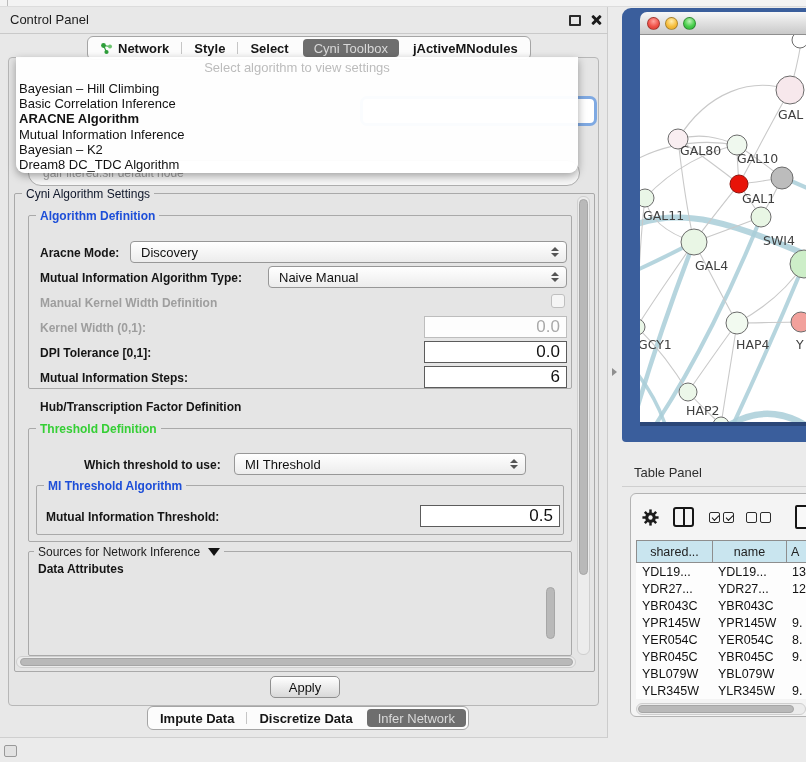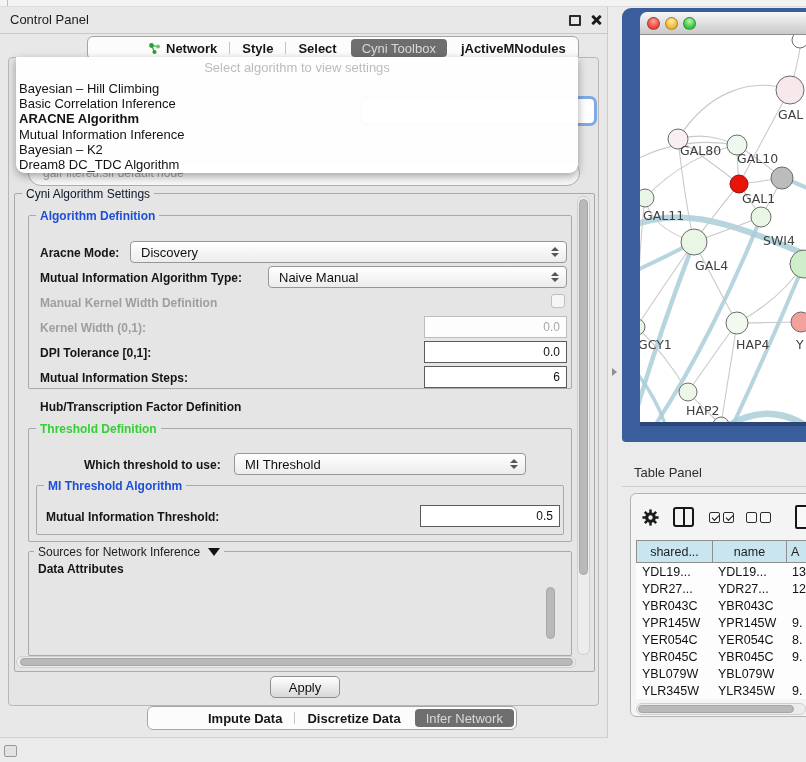--- a/index.html
+++ b/index.html
@@ -15,21 +15,21 @@
   .cp-window { left:0; top:7px; width:608px; height:731px; background:#e8e8e8; border-right:1px solid #cccccc; border-bottom:1px solid #cfcfcf; }
   .cp-title { left:10px; top:12px; font-size:13px; color:#1c1c1c; }
   .cp-divider { left:0; top:33px; width:608px; height:1px; background:#c9c9c9; }
   .float-icon { left:569px; top:15px; width:12px; height:11px; border:2px solid #2a2a2a; border-radius:1px; }
   .close-icon { left:589px; top:13px; width:14px; height:14px; }
   .close-icon:before, .close-icon:after { content:""; position:absolute; left:6px; top:1px; width:3px; height:12px; background:#1b1b1b; border-radius:1px; }
   .close-icon:before { transform:rotate(45deg); }
   .close-icon:after { transform:rotate(-45deg); }
 
   
-  .tabbar { display:inline-flex; align-items:stretch; height:24px; background:#fcfcfc; border:1px solid #a5a5a5; border-radius:6px; overflow:hidden; z-index:3;padding-left:48px; }
+  .tabbar { display:inline-flex; align-items:stretch; height:24px; background:#fcfcfc; border:1px solid #a5a5a5; border-radius:6px; overflow:hidden; z-index:3; }
   .tab { display:flex; align-items:center; gap:5px; padding:0 12px; font-size:13px; font-weight:bold; color:#161616; cursor:default; }
   .tab.selected { background:#6e6e6e; color:#d9d9d9; font-weight:normal; border-radius:4px; margin:2px; padding:0 11px; }
   .tabsep { width:1px; background:#c6c6c6; margin:5px 0; }
 
   
   .outer-panel { left:8px; top:57px; width:591px; height:649px; background:#e5e5e5; border:1px solid #b7b7b7; border-radius:4px; z-index:1; }
 
   
   .focus-ring { left:360px; top:96px; width:237px; height:30px; background:#ffffff; border:3px solid #7fa9e2; border-radius:7px; z-index:2; }
   .ghost-combo { left:28px; top:160px; width:552px; height:26px; background:#f6f6f6; border:1px solid #aeaeae; border-radius:13px; z-index:2; display:flex; align-items:center; padding-left:14px; font-size:12px; color:#9f9f9f; }
@@ -49,21 +49,21 @@
   .lbl { position:absolute; font-size:12px; font-weight:bold; color:#151515; white-space:nowrap; z-index:3; }
   .lbl.dis { color:#9e9e9e; }
 
   .combo { position:absolute; background:linear-gradient(#ffffff,#ececec); border:1px solid #979797; border-radius:4px; display:flex; align-items:center; padding-left:10px; font-size:13px; color:#111; z-index:3; }
   .arrows { position:absolute; right:7px; top:50%; transform:translateY(-50%); display:flex; flex-direction:column; gap:2px; }
   .tri-up { width:0; height:0; border-left:4px solid transparent; border-right:4px solid transparent; border-bottom:4px solid #555; }
   .tri-dn { width:0; height:0; border-left:4px solid transparent; border-right:4px solid transparent; border-top:4px solid #555; }
   .tri-right { display:inline-block; width:0; height:0; border-top:6px solid transparent; border-bottom:6px solid transparent; border-left:8px solid #111; }
   .tri-down-b { display:inline-block; width:0; height:0; border-left:6px solid transparent; border-right:6px solid transparent; border-top:8px solid #111; }
 
-  .inp { position:absolute; background:#ffffff; border:1.5px solid #5c5c5c; text-align:right; padding-right:6px; font-size:12px; color:#111; display:flex; align-items:center; justify-content:flex-end; z-index:3; }
+  .inp { position:absolute; background:#ffffff; border:1.5px solid #5c5c5c; text-align:right; padding-right:6px; font-size:17px; color:#111; display:flex; align-items:center; justify-content:flex-end; z-index:3; }
   .inp.dis { border:1px solid #bdbdbd; color:#a9a9a9; background:#fdfdfd; }
   .chk { position:absolute; width:14px; height:14px; border:1.5px solid #bfbfbf; border-radius:3px; background:#f5f5f5; z-index:3; }
 
   
   .sb-track-v { position:absolute; background:#ececec; border:1px solid #cfcfcf; border-radius:6px; z-index:3; }
   .sb-thumb { position:absolute; background:#b9b9b9; border:1px solid #a6a6a6; border-radius:5px; z-index:4; }
   .sb-track-h { position:absolute; background:#ececec; border:1px solid #cfcfcf; border-radius:6px; z-index:3; }
 
   
   .attrlist { left:35px; top:577px; width:522px; height:79px; background:#ffffff; border:1px solid #8f8f8f; overflow:hidden; z-index:3; }

